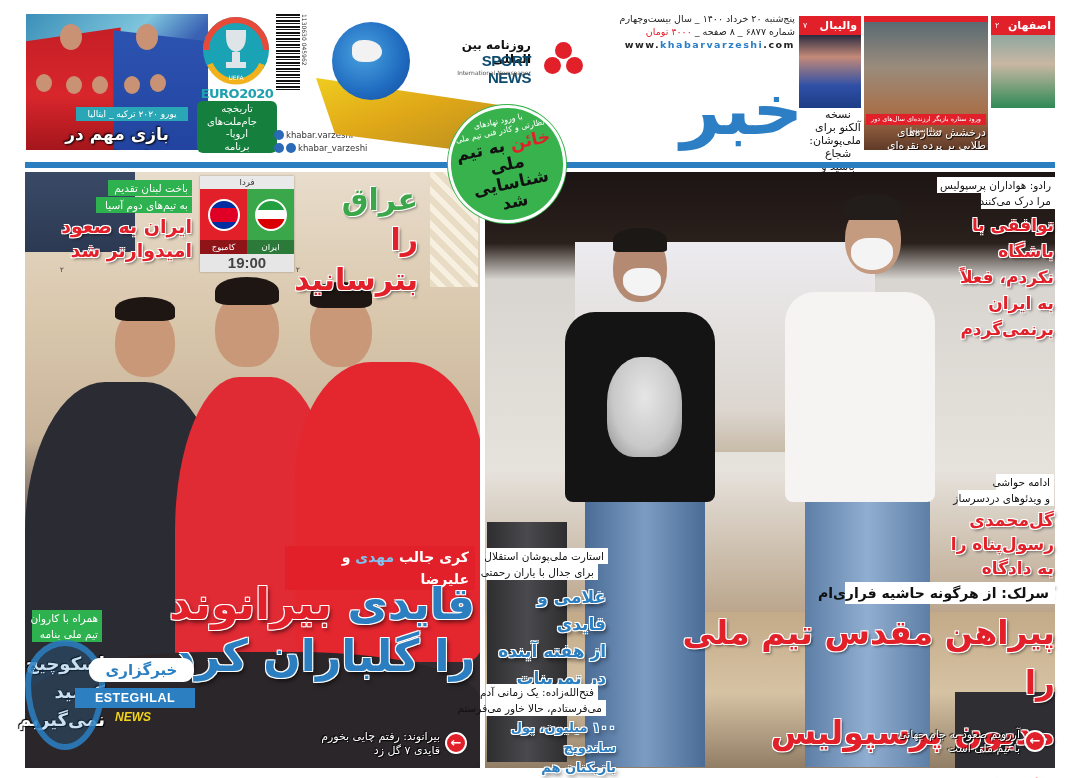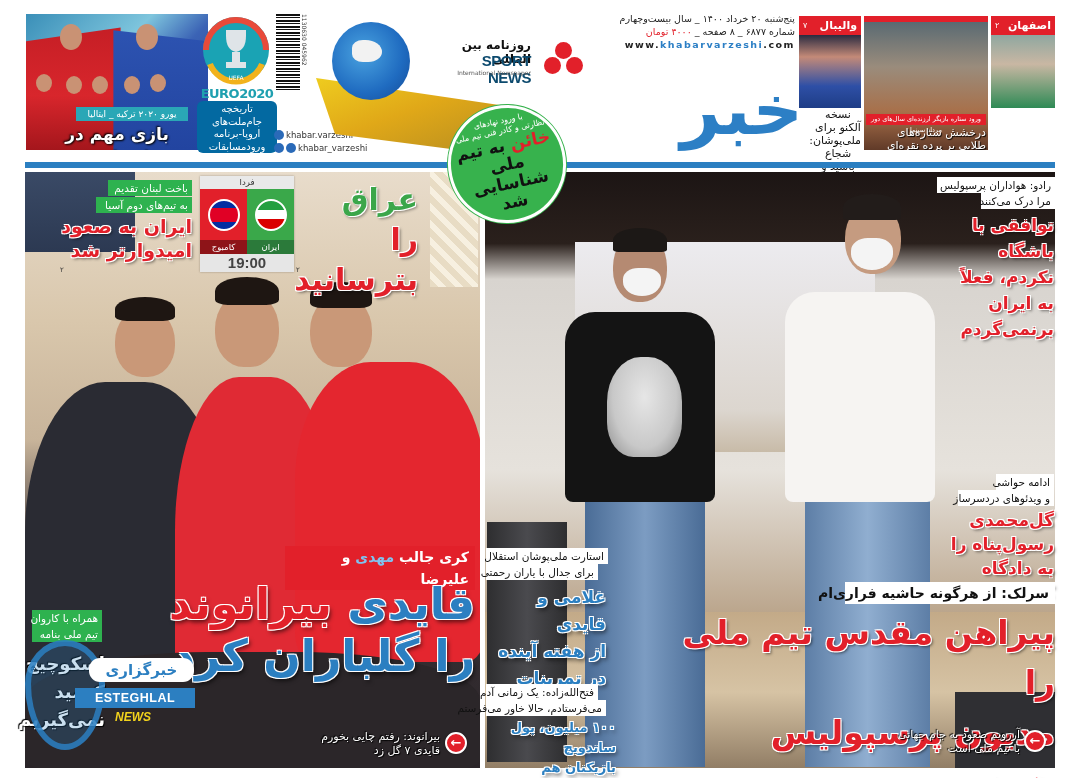--- a/index.html
+++ b/index.html
@@ -46,22 +46,22 @@
   .euro-logo {
     left: 196px; top: 14px; width: 80px; height: 78px;
   }
   .euro-text {
     left: 196px; top: 86px; width: 82px; height: 14px;
     color: #1fa0b0; font-weight: bold; font-size: 13px; text-align: center;
     letter-spacing: -0.5px;
   }
   .euro-box {
     left: 197px; top: 101px; width: 80px; height: 52px;
-    background: #0369a1; border-radius: 6px; color: #fff;
-    font-size: 10px; line-height: 12.5px; padding: 2px 8px;
+    background: #15803d; border-radius: 6px; color: #fff;
+    font-size: 10px; line-height: 12.5px; padding: 2px 20px;
   }
   .barcode {
     left: 276px; top: 14px; width: 24px; height: 78px;
     background: repeating-linear-gradient(180deg, #111 0 2px, #fff 2px 3px, #111 3px 4px, #fff 4px 6px);
   }
   .barcode-num {
     left: 300px; top: 14px; width: 8px; height: 78px;
     font-size: 6px; color: #333; writing-mode: vertical-rl;
   }
   .social {

